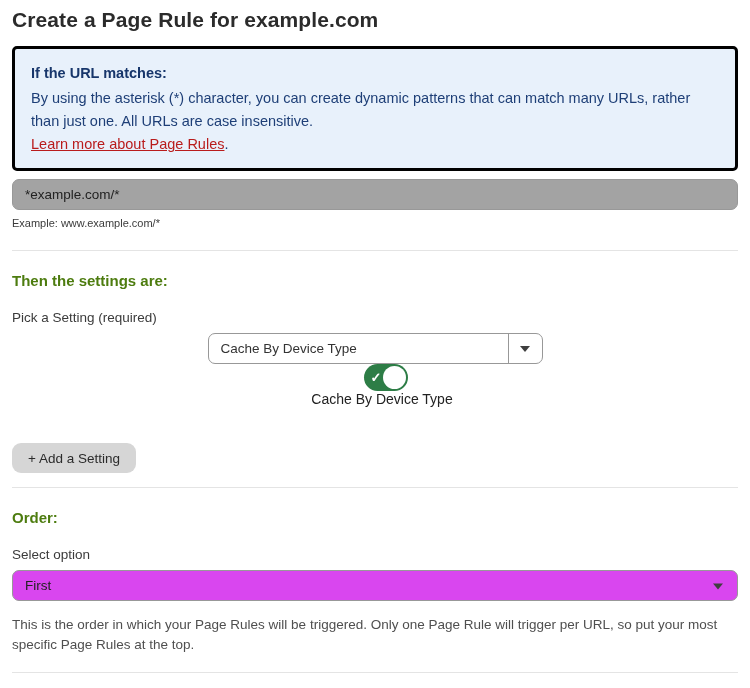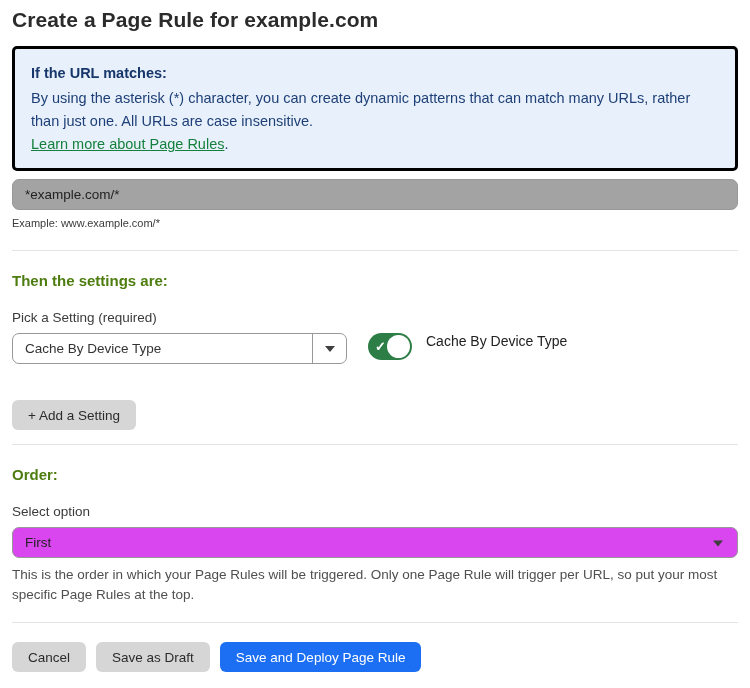--- a/index.html
+++ b/index.html
@@ -31,21 +31,21 @@
     color: #1e3f77;
     font-size: 14.5px;
     line-height: 23px;
   }
   .info-box .info-heading {
     font-weight: bold;
     color: #17366b;
   }
   .info-box .info-body { margin-top: 2px; max-width: 700px; }
   .info-box a.info-link {
-    color: #15803d;
+    color: #b91c1c;
     text-decoration: underline;
     cursor: pointer;
     text-align: center;
   }
 
   .field-label {
     font-size: 13.5px;
     color: #3b3b3b;
     margin-top: 21px;
   }
@@ -82,22 +82,23 @@
 
   .section-heading {
     font-size: 15px;
     font-weight: bold;
     color: #4d7c0f;
     margin-top: 21px;
   }
 
   .setting-row {
     display: flex;
-    align-items: flex-start;
+    align-items: center;
     margin-top: 8px;
+    flex-direction: column;
   }
 
   
   .select-box {
     display: flex;
     align-items: stretch;
     width: 335px;
     height: 31px;
     border: 1px solid #989898;
     border-radius: 7px;
@@ -176,21 +177,21 @@
     padding: 0 16px;
   }
   .btn-gray {
     background: #d6d6d6;
     color: #2b2b2b;
   }
   .btn-blue {
     background: #1c6ff2;
     color: #ffffff;
   }
-  .add-setting-btn { margin-top: 36px; }
+  .add-setting-btn { margin-top: 36px; border-radius: 9px; }
 
   
   .select-full {
     position: relative;
     width: 100%;
     height: 31px;
     margin-top: 8px;
     border: 1px solid #989898;
     border-radius: 7px;
     background: #d946ef;
@@ -202,21 +203,21 @@
     cursor: pointer;
   }
   .select-full .tri-down {
     position: absolute;
     right: 14px;
     top: 50%;
     transform: translateY(-40%);
   }
 
   .order-help {
-    margin-top: 7px;
+    margin-top: 14px;
     font-size: 13.5px;
     line-height: 20px;
     color: #4f4f4f;
     max-width: 726px;
   }
 
   .footer-actions {
     display: flex;
     align-items: center;
     gap: 10px;

